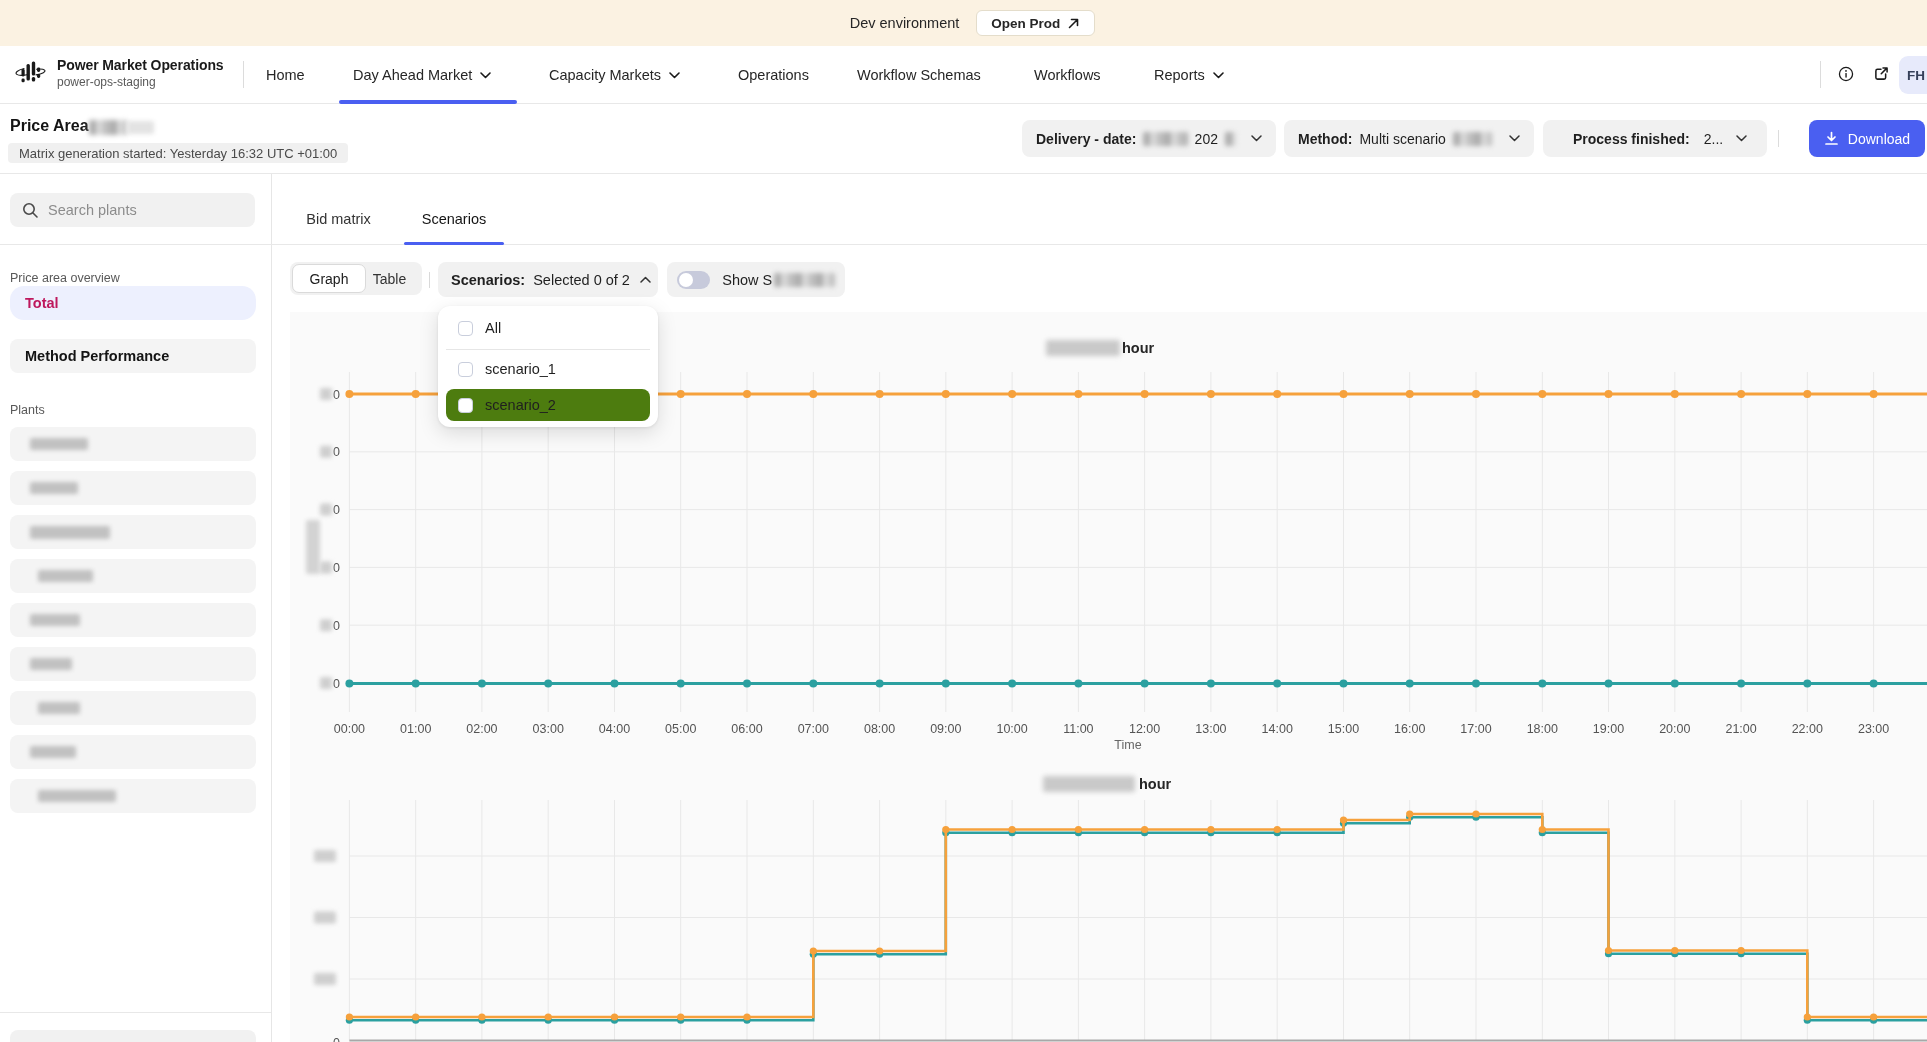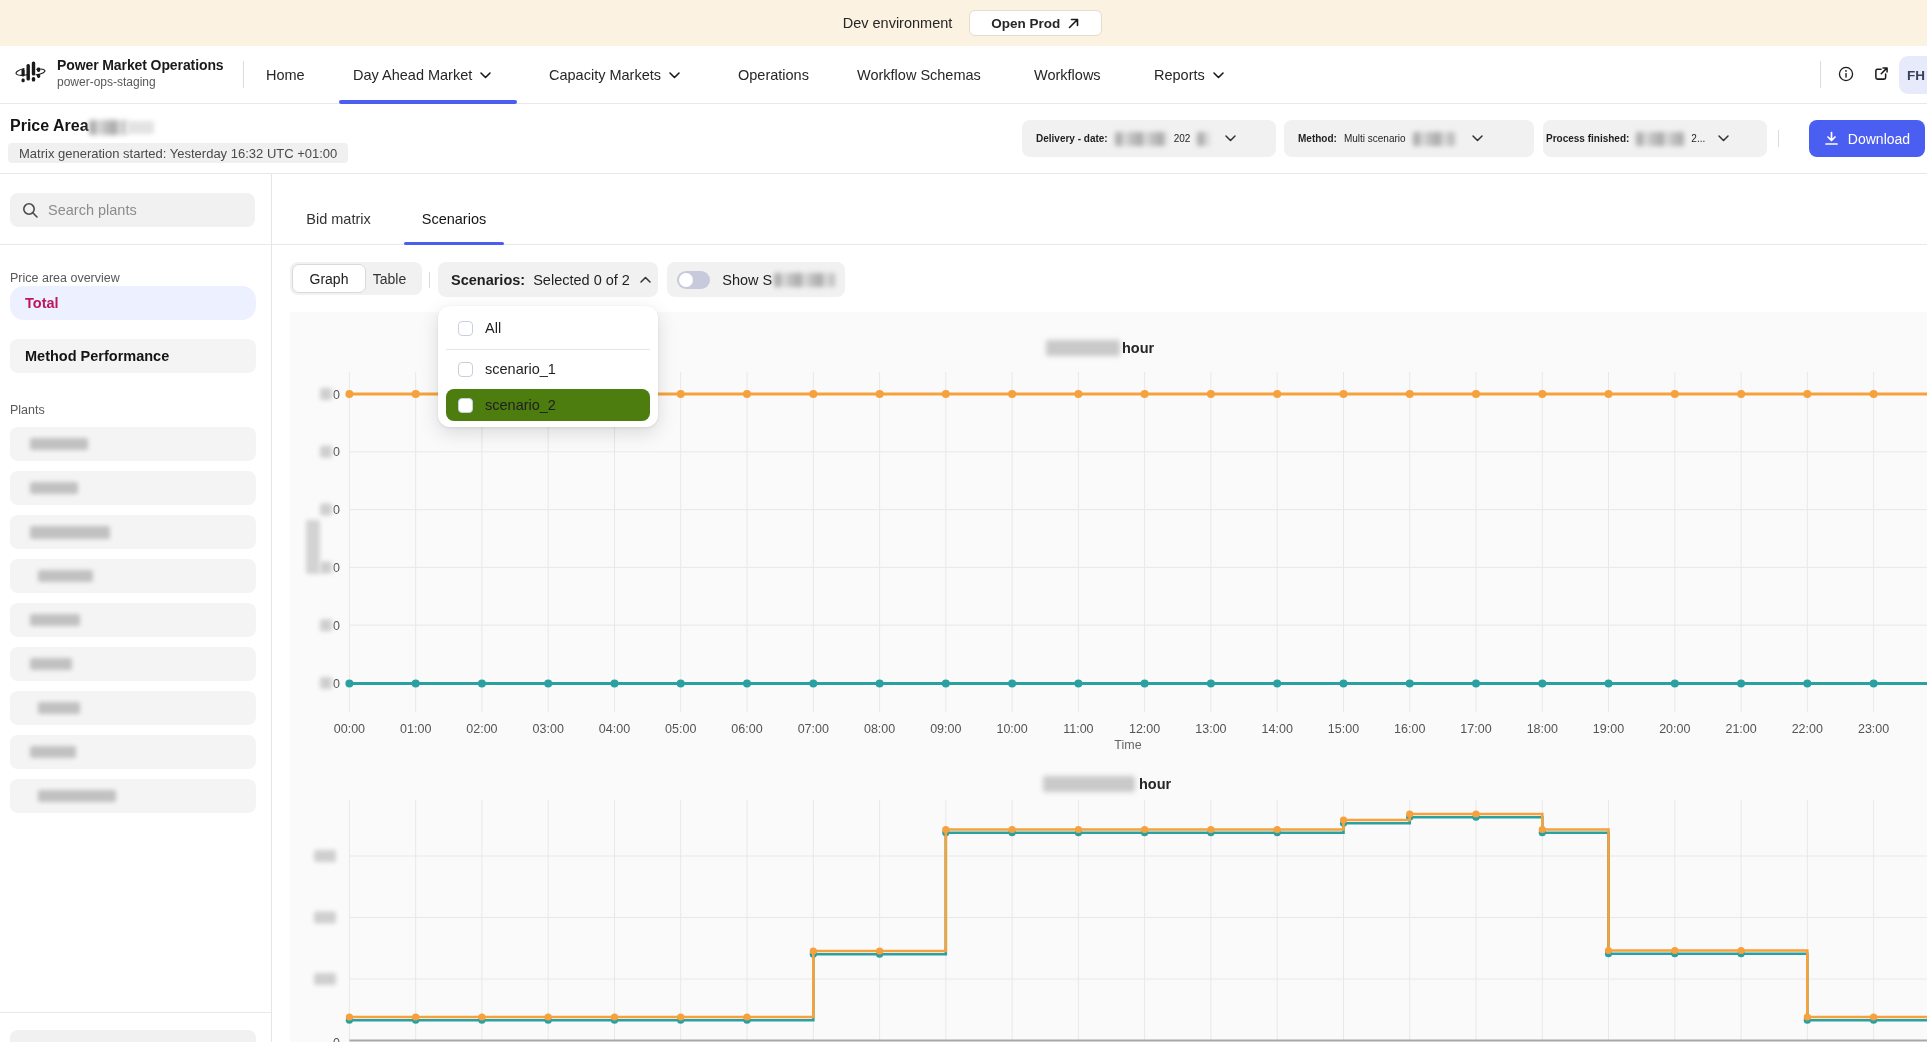--- a/index.html
+++ b/index.html
@@ -6,21 +6,21 @@
 html,body { width:1927px; height:1042px; overflow:hidden; background:#fff;
   font-family:"Liberation Sans", sans-serif; color:#1a1a1a; }
 .abs { position:absolute; }
 #page { position:relative; width:1927px; height:1042px; }
 
 
 #banner { position:absolute; left:0; top:0; width:1927px; height:46px; background:#FBF2E2;
   display:flex; align-items:center; justify-content:center; gap:17px; padding-left:18px; }
 #banner .txt { font-size:14.5px; color:#262626; }
 #openprod { background:#fff; border:1px solid #E4DDCB; border-radius:6px; height:26px;
-  display:flex; align-items:center; gap:7px; padding:0 21px; font-size:13.5px; font-weight:600; color:#262626; }
+  display:flex; align-items:center; gap:7px; padding:0 14px; font-size:13.5px; font-weight:600; color:#262626; }
 
 
 #nav { position:absolute; left:0; top:46px; width:1927px; height:58px; background:#fff;
   border-bottom:1px solid #E8E8E8; }
 #logo { position:absolute; left:14px; top:14px; }
 #brand { position:absolute; left:57px; top:11px; }
 #brand .t1 { font-size:14px; font-weight:700; color:#1a1a1a; letter-spacing:-.1px;}
 #brand .t2 { font-size:12px; color:#595959; margin-top:2px; }
 .vdiv { position:absolute; width:1px; background:#DCDCDC; }
 .navitem { position:absolute; top:0; height:58px; display:flex; align-items:center; gap:8px;
@@ -31,21 +31,21 @@
   background:#E7EAFB; display:flex; align-items:center;
   font-size:13.5px; font-weight:600; color:#36405A; padding-left:8px; }
 
 
 #header { position:absolute; left:0; top:104px; width:1927px; height:70px; background:#fff;
   border-bottom:1px solid #E8E8E8; }
 #ptitle { position:absolute; left:10px; top:13px; font-size:16px; font-weight:700; color:#141414; }
 #chip { position:absolute; left:8px; top:39px; height:20px; background:#F0F0F0; border-radius:4px;
   display:flex; align-items:center; padding:0 11px; font-size:13px; color:#4a4a4a; }
 .pill { position:absolute; top:16px; height:37px; background:#F1F1F1; border-radius:8px;
-  display:flex; align-items:center; font-size:10px; color:#1f1f1f; white-space:nowrap; }
+  display:flex; align-items:center; font-size:14px; color:#1f1f1f; white-space:nowrap; }
 .pill b { font-weight:700; }
 #dl { position:absolute; left:1809px; top:16px; width:116px; height:37px; background:#4A5FF1;
   border-radius:8px; display:flex; align-items:center; justify-content:center; gap:9px;
   color:#fff; font-size:14px; font-weight:500; }
 
 
 #sidebar { position:absolute; left:0; top:174px; width:272px; height:868px; background:#fff;
   border-right:1px solid #E6E6E6; }
 #search { position:absolute; left:10px; top:19px; width:245px; height:34px; background:#F1F1F1;
   border-radius:8px; display:flex; align-items:center; gap:9px; padding:0 12px;
@@ -172,21 +172,21 @@
         </svg>
     </div>
     <div class="pill" style="left:1284px; width:250px; padding:0 14px; gap:7px;">
         <b>Method:</b>
       <span>Multi scenario</span>
         <span class="blur2" style="display:inline-block; width:42px; height:14px;"></span>
       <svg class="chev" style="margin-left:10px;" viewBox="0 0 11 7">
           <path d="M1 1 L5.5 5.5 L10 1" stroke="#333" stroke-width="1.5" fill="none" stroke-linecap="round" stroke-linejoin="round"></path>
         </svg>
     </div>
-    <div class="pill" style="left:1543px; width:224px; padding:0 3px; gap:7px;">
+    <div class="pill" style="left:1543px; width:224px; padding:0 30px; gap:7px;">
         <b>Process finished:</b>
       <span class="blur2" style="display:inline-block; width:48px; height:14px;"></span>
         <span>2...</span>
       <svg class="chev" style="margin-left:6px;" viewBox="0 0 11 7">
           <path d="M1 1 L5.5 5.5 L10 1" stroke="#333" stroke-width="1.5" fill="none" stroke-linecap="round" stroke-linejoin="round"></path>
         </svg>
     </div>
     <div class="vdiv" style="left:1778px; top:26px; height:17px;"></div>
     <div id="dl">
       <svg width="15" height="15" viewBox="0 0 15 15">

